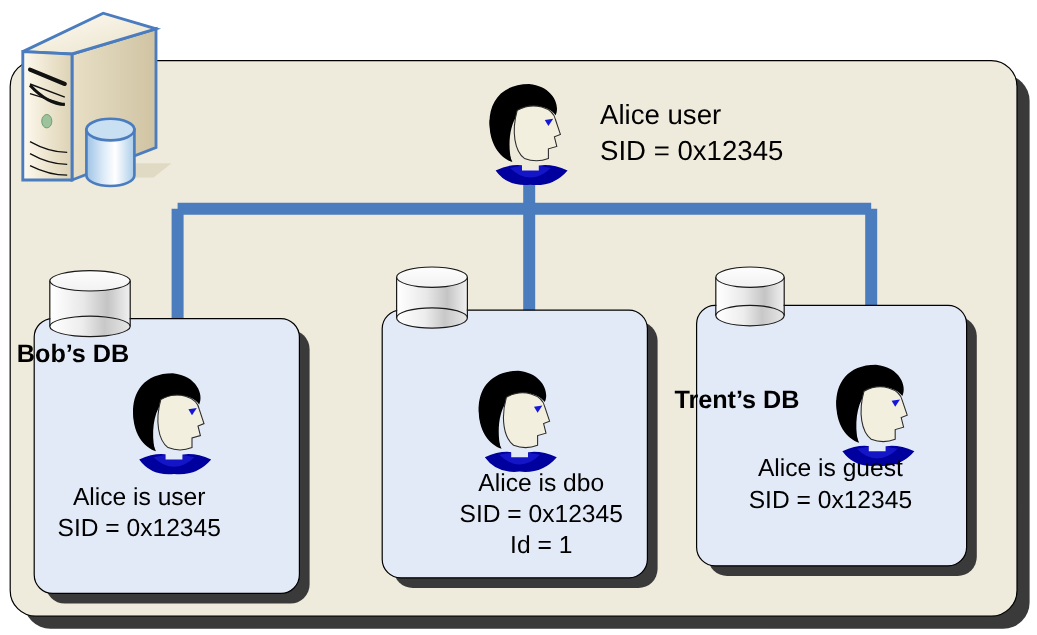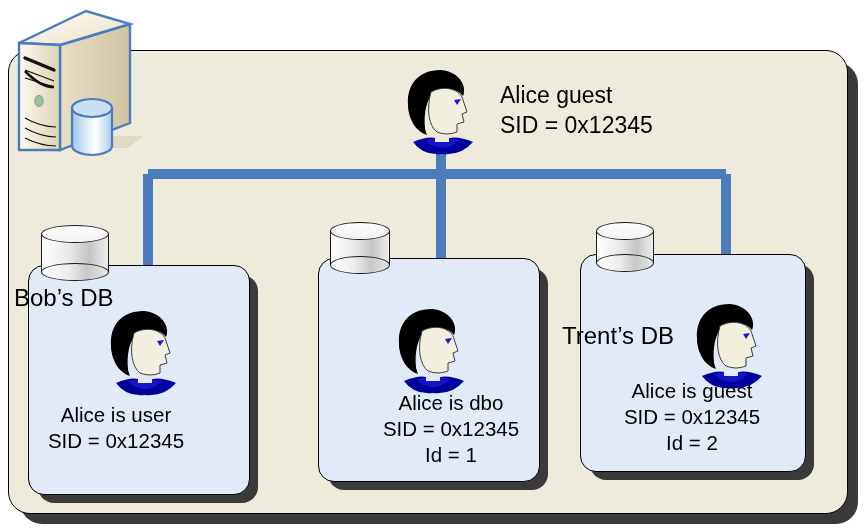--- a/index.html
+++ b/index.html
@@ -20,22 +20,22 @@
 
   
   .db-shadow{
     position:absolute;background:#3a3a3a;border-radius:16px;
   }
   .db-box{
     position:absolute;background:#E3EAF7;border:1.5px solid #000;
     border-radius:16px;
   }
   .db-label{
-    position:absolute;font-size:24px;color:#000;white-space:nowrap;
-    font-weight:400;letter-spacing:0px;
+    position:absolute;font-size:21px;color:#000;white-space:nowrap;
+    font-weight:700;letter-spacing:0px;
   }
   .db-lines{
     position:absolute;text-align:center;font-size:20.5px;line-height:26px;
     color:#000;white-space:nowrap;
   }
 
   
   .cyl{position:absolute;}
   .cyl .body{
     position:absolute;left:0;top:9px;width:100%;height:calc(100% - 18px);
@@ -158,21 +158,21 @@
              L56,66 Q46,70 36,66 C28,60 25,44 30,26 Z" fill="#F2EFDF"></path>
     <path d="M30,26 C44,18 60,24 62,34 L66,46 L61,48 L63,56 L56,58
              L56,66 Q46,70 36,66 C28,60 25,44 30,26 Z" fill="none" stroke="#2b2b2b" stroke-width="0.9"></path>
 
     <path d="M7,34 C6,54 16,66 26,69 C20,56 21,38 27,28 C18,26 9,28 7,34 Z" fill="#000000"></path>
 
     <polygon points="53,34 60,33 56,39" fill="#1616D8"></polygon>
   </svg>
 
   <div class="login-caption" style="left:500px;top:80px;">
-    <div>Alice guest</div>
+    <div>Alice user</div>
     <div>SID = 0x12345</div>
   </div>
 
   <div class="db-shadow" style="left:38px;top:275px;width:220px;height:228px;"></div>
   <div class="db-box" style="left:28px;top:265px;width:220px;height:228px;"></div>
 
   <div class="cyl" style="left:41px;top:225px;width:68px;height:56px;">
     <div class="body"></div>
       <div class="bot"></div>
       <div class="top"></div>
@@ -250,16 +250,15 @@
              L56,66 Q46,70 36,66 C28,60 25,44 30,26 Z" fill="#F2EFDF"></path>
     <path d="M30,26 C44,18 60,24 62,34 L66,46 L61,48 L63,56 L56,58
              L56,66 Q46,70 36,66 C28,60 25,44 30,26 Z" fill="none" stroke="#2b2b2b" stroke-width="0.9"></path>
     <path d="M7,34 C6,54 16,66 26,69 C20,56 21,38 27,28 C18,26 9,28 7,34 Z" fill="#000000"></path>
     <polygon points="53,34 60,33 56,39" fill="#1616D8"></polygon>
   </svg>
 
   <div class="db-lines" style="left:580px;top:378px;width:224px;">
     <div>Alice is guest</div>
     <div>SID = 0x12345</div>
-    <div>Id = 2</div>
   </div>
 
 </div>
 
 </body></html>

